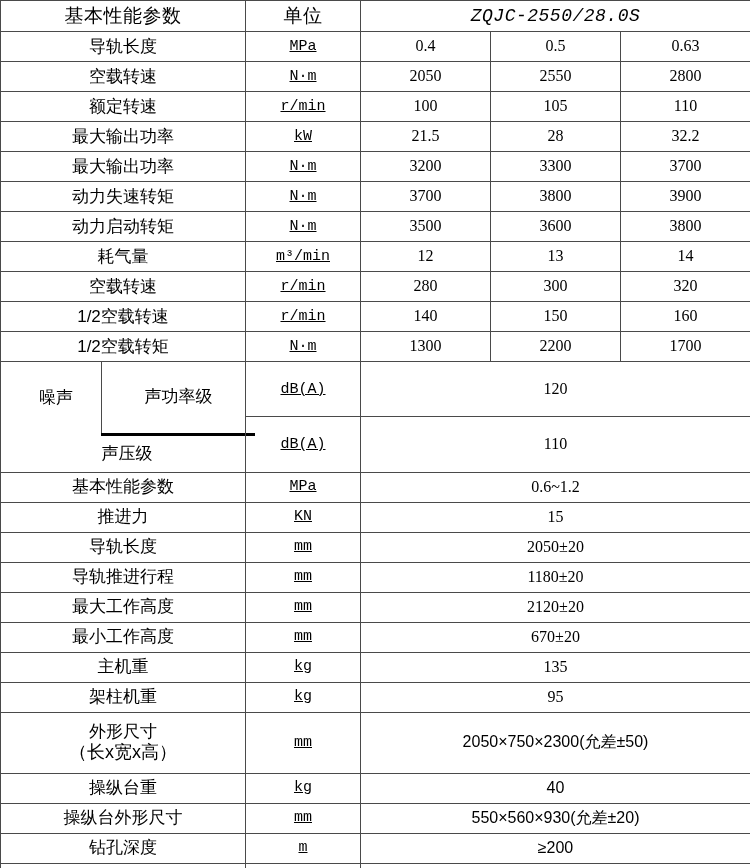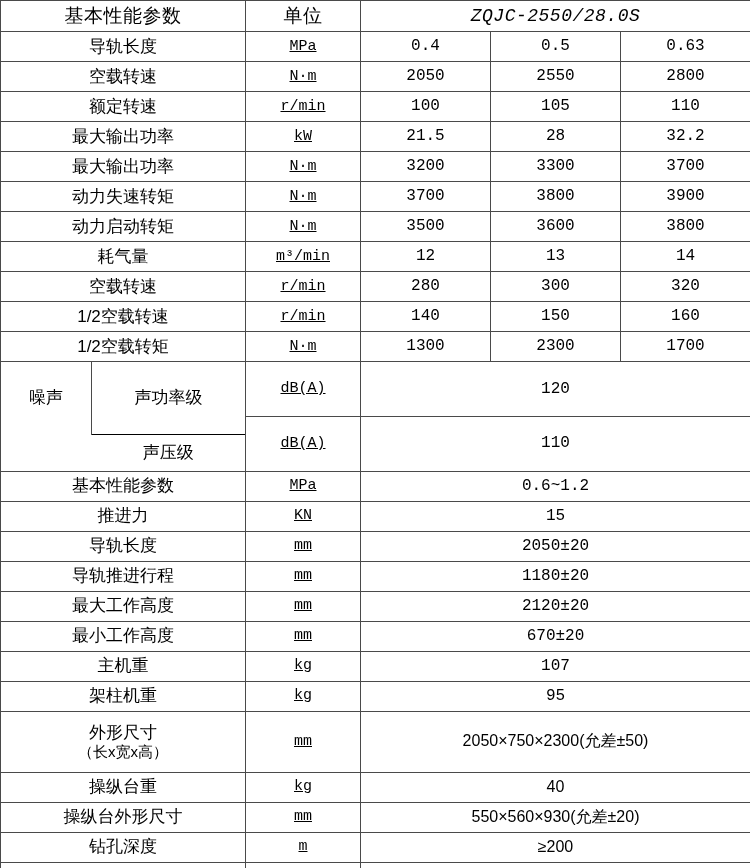--- a/index.html
+++ b/index.html
@@ -51,42 +51,42 @@
     font-weight: bold;
     height: 29px;
   }
   .unit-cell {
     font-size: 15px;
     font-family: "Liberation Mono", "DejaVu Sans Mono", monospace;
     text-decoration: underline;
   }
   .val-cell {
     font-size: 16px;
-    font-family: Liberation Mono, monospace;
+    font-family: Liberation Serif, serif;
   }
   .val-cell-cn {
     font-size: 16px;
     font-family: "Liberation Sans", "DejaVu Sans", sans-serif;
     margin-top: 14px;
   }
   .noise-label {
     font-size: 17px;
     font-weight: bold;
   }
   .noise-sub {
     font-size: 17px;
     font-weight: bold;
   }
   .two-line {
     font-size: 17px;
     font-weight: bold;
     line-height: 1.45;
   }
   .two-line .sub {
-    font-size: 15px;
+    font-size: 18px;
     display: block;
   }
   .tall { height: 60px; }
 </style>
 </head>
 <body>
 
 <table id="spec-table">
   <colgroup>
     <col class="c-name">
@@ -168,34 +168,34 @@
         <td class="name-cell">1/2空载转速</td>
         <td class="unit-cell">r/min</td>
         <td class="val-cell">140</td>
         <td class="val-cell">150</td>
         <td class="val-cell">160</td>
       </tr>
       <tr>
         <td class="name-cell">1/2空载转矩</td>
         <td class="unit-cell">N·m</td>
         <td class="val-cell">1300</td>
-        <td class="val-cell">2300</td>
+        <td class="val-cell">2200</td>
         <td class="val-cell">1700</td>
       </tr>
       <tr>
         <td class="name-cell" rowspan="2" style="padding:0;">
-          <table style="width:100%;border-collapse:collapse;table-layout:fixed;">
+          <table style="width:100%;border-collapse:collapse;table-layout:fixed;margin-left:10px;">
             <tbody>
               <tr>
                 <td style="border:none;border-right:1px solid #4a4a4a;width:90px;height:72px;text-align:center;vertical-align:middle;" class="noise-label">噪声</td>
-                <td style="border:none;border-bottom:1px solid #000000;height:36px;vertical-align:middle;" class="noise-sub">声功率级</td>
+                <td style="border:none;border-bottom:3px solid #000000;height:36px;vertical-align:middle;" class="noise-sub">声功率级</td>
               </tr>
               <tr>
                 <td style="border:none;height:36px;"></td>
-                <td style="border:none;height:36px;text-align:center;vertical-align:middle;" class="noise-sub">声压级</td>
+                <td style="border:none;height:36px;text-align:left;vertical-align:middle;" class="noise-sub">声压级</td>
               </tr>
             </tbody>
           </table>
         </td>
         <td class="unit-cell" style="height:36px;">dB(A)</td>
         <td class="val-cell" colspan="3">120</td>
       </tr>
       <tr>
         <td class="unit-cell" style="height:36px;">dB(A)</td>
         <td class="val-cell" colspan="3">110</td>
@@ -226,21 +226,21 @@
         <td class="val-cell" colspan="3">2120±20</td>
       </tr>
       <tr>
         <td class="name-cell">最小工作高度</td>
         <td class="unit-cell">mm</td>
         <td class="val-cell" colspan="3">670±20</td>
       </tr>
       <tr>
         <td class="name-cell">主机重</td>
         <td class="unit-cell">kg</td>
-        <td class="val-cell" colspan="3">107</td>
+        <td class="val-cell" colspan="3">135</td>
       </tr>
       <tr>
         <td class="name-cell">架柱机重</td>
         <td class="unit-cell">kg</td>
         <td class="val-cell" colspan="3">95</td>
       </tr>
       <tr>
         <td class="two-line tall"><span>外形尺寸</span><span class="sub">（长x宽x高）</span></td>
         <td class="unit-cell tall">mm</td>
         <td class="val-cell-cn tall" colspan="3">2050×750×2300(允差±50)</td>

